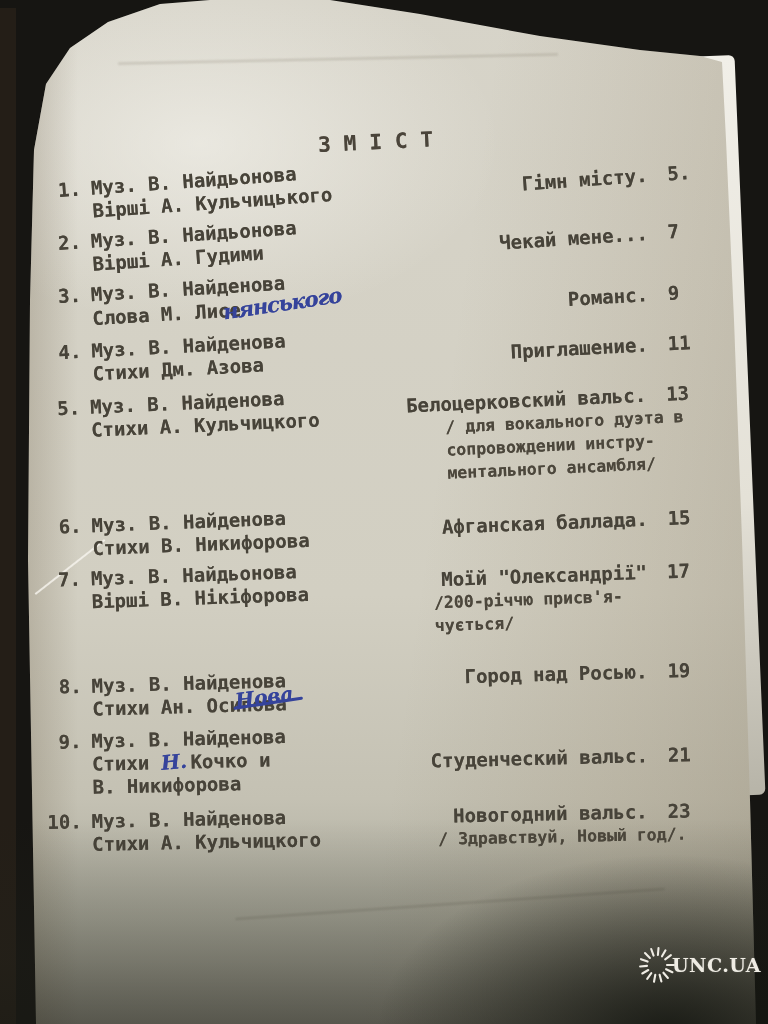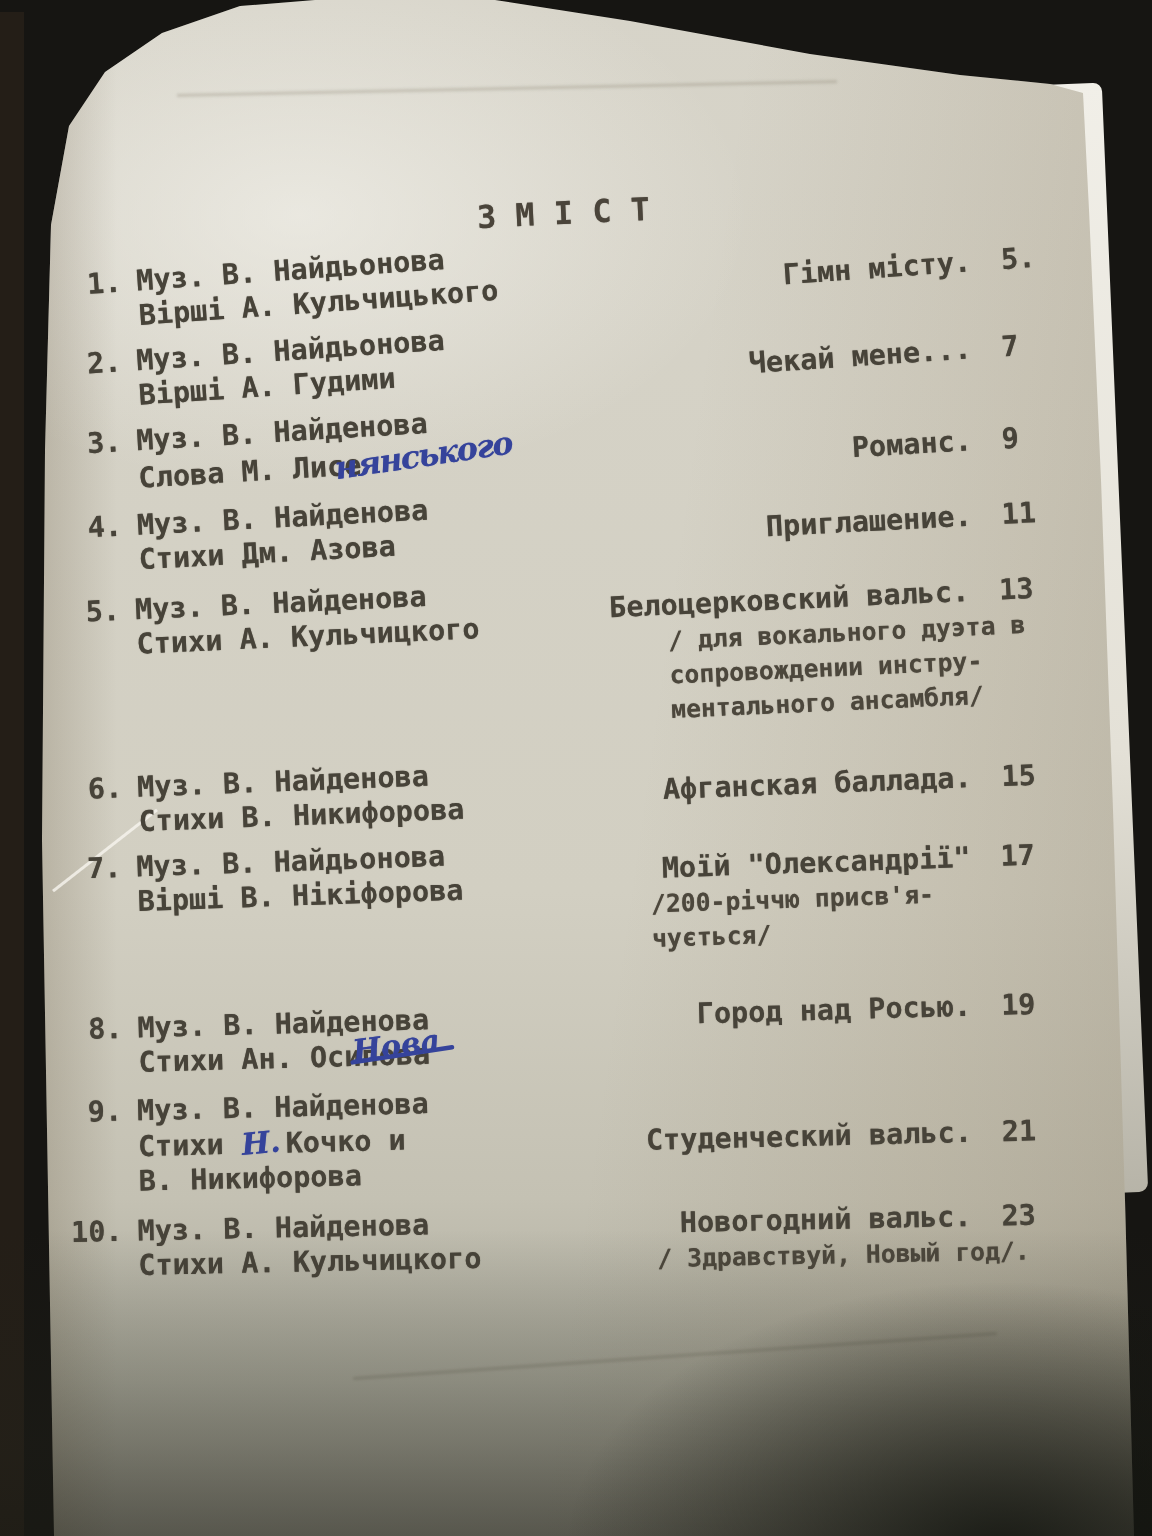--- a/index.html
+++ b/index.html
@@ -256,13 +256,34 @@
         <span class="pg">23</span>
       </div>
       <div class="note" style="margin-left:46px">
         <div>/ Здравствуй, Новый год/.</div>
       </div>
     </div>
   </div>
 
   <div class="shade"></div>
 
+  <div class="wm">
+    <svg width="46" height="46" viewBox="0 0 46 46">
+      <g stroke="#efece4" stroke-width="2.1" stroke-linecap="round">
+        <line x1="33" y1="23" x2="40" y2="23"></line>
+        <line x1="32.1" y1="27.2" x2="38.4" y2="30.2"></line>
+        <line x1="29.4" y1="30.7" x2="33.9" y2="36"></line>
+        <line x1="25.6" y1="32.7" x2="27.4" y2="39.4"></line>
+        <line x1="21.3" y1="32.8" x2="20" y2="39.7"></line>
+        <line x1="17.3" y1="31.2" x2="13.2" y2="36.9"></line>
+        <line x1="14.3" y1="28" x2="8.3" y2="31.5"></line>
+        <line x1="13" y1="23.9" x2="6.1" y2="24.5"></line>
+        <line x1="13.6" y1="19.6" x2="7" y2="17.2"></line>
+        <line x1="15.9" y1="15.9" x2="11" y2="11"></line>
+        <line x1="19.6" y1="13.6" x2="17.2" y2="7"></line>
+        <line x1="23.9" y1="13" x2="24.5" y2="6.1"></line>
+        <line x1="28" y1="14.3" x2="31.5" y2="8.3"></line>
+        <line x1="31.2" y1="17.3" x2="36.9" y2="13.2"></line>
+      </g>
+    </svg>
+    <span class="wm-text">UNC.UA</span>
+  </div>
 </div>
 
 </body></html>

